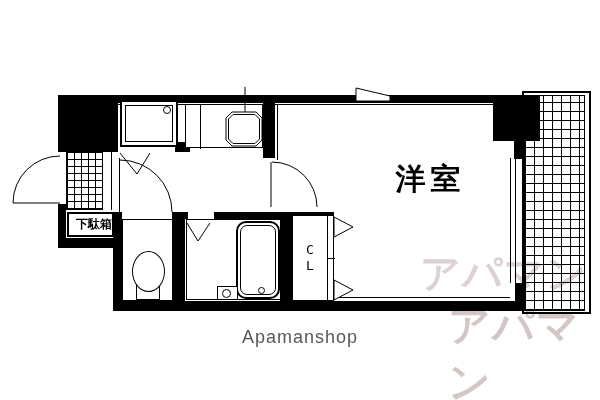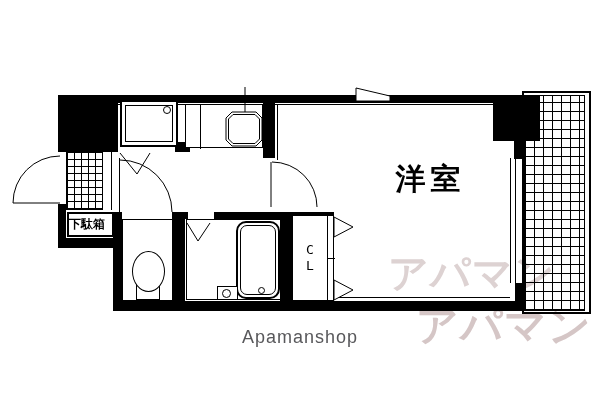--- a/index.html
+++ b/index.html
@@ -13,31 +13,31 @@
   .grid-entrance{position:absolute;border:1px solid #000;box-sizing:border-box;background:
      repeating-linear-gradient(0deg,#000 0 1px,transparent 1px 7px),
      repeating-linear-gradient(90deg,#000 0 1px,transparent 1px 7px);}
   .grid-balcony{position:absolute;border:1px solid #000;box-sizing:border-box;background:
      repeating-linear-gradient(0deg,#000 0 1px,transparent 1px 9px),
      repeating-linear-gradient(90deg,#000 0 1px,transparent 1px 9px);}
   .label{position:absolute;color:#000;}
   svg.overlay{position:absolute;left:0;top:0;z-index:30;}
   .z10{z-index:10}.z20{z-index:20}.z25{z-index:25}
   #watermark1,#watermark2{position:absolute;z-index:60;font-weight:bold;mix-blend-mode:multiply;
-      letter-spacing:1px;font-family:Liberation Serif, serif;}
+      letter-spacing:1px;font-family:Liberation Serif, serif;margin-left:32px;}
   #watermark1{left:388px;top:246px;font-size:40px;color:#ddd2d2;}
   #watermark2{left:416px;top:298px;font-size:42px;color:#d5c6c6;}
   #brand{position:absolute;left:0;top:327px;width:600px;text-align:center;
       font-size:18px;color:#58585b;letter-spacing:1px;z-index:40;}
   #room-name{left:373px;top:159px;width:115px;text-align:center;font-size:30px;font-weight:bold;
       letter-spacing:5px;z-index:40;}
   #room-size{left:355px;top:217px;width:145px;text-align:center;font-size:26px;font-weight:bold;
       letter-spacing:4px;z-index:40;}
   #shoebox-box{left:67px;top:212px;width:47px;height:25px;background:#fff;border:2px solid #000;z-index:25;
-      display:flex;align-items:center;justify-content:flex-start;}
+      display:flex;align-items:center;justify-content:flex-end;}
   #shoebox-label{font-size:12px;font-weight:bold;letter-spacing:0;}
   #closet-label{left:300px;top:242px;width:20px;text-align:center;font-size:13px;line-height:16px;z-index:40;
       font-family:"DejaVu Sans Mono",monospace;color:#000;}
 </style>
 </head>
 <body>
 
 <div id="canvas">
 
   <div class="abs z10" style="left:522px;top:91px;width:69px;height:223px;border:2px solid #000;"></div>

